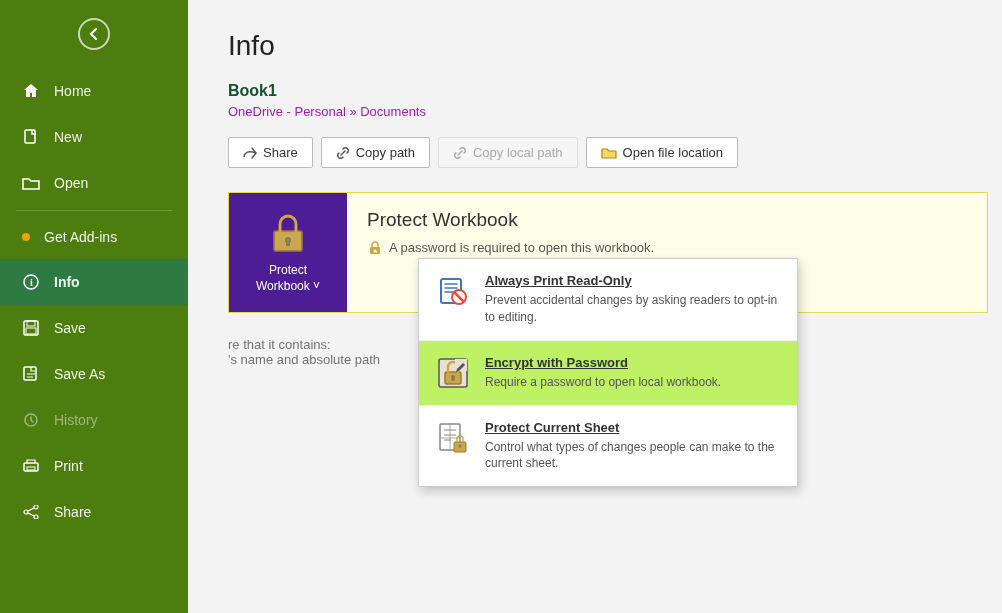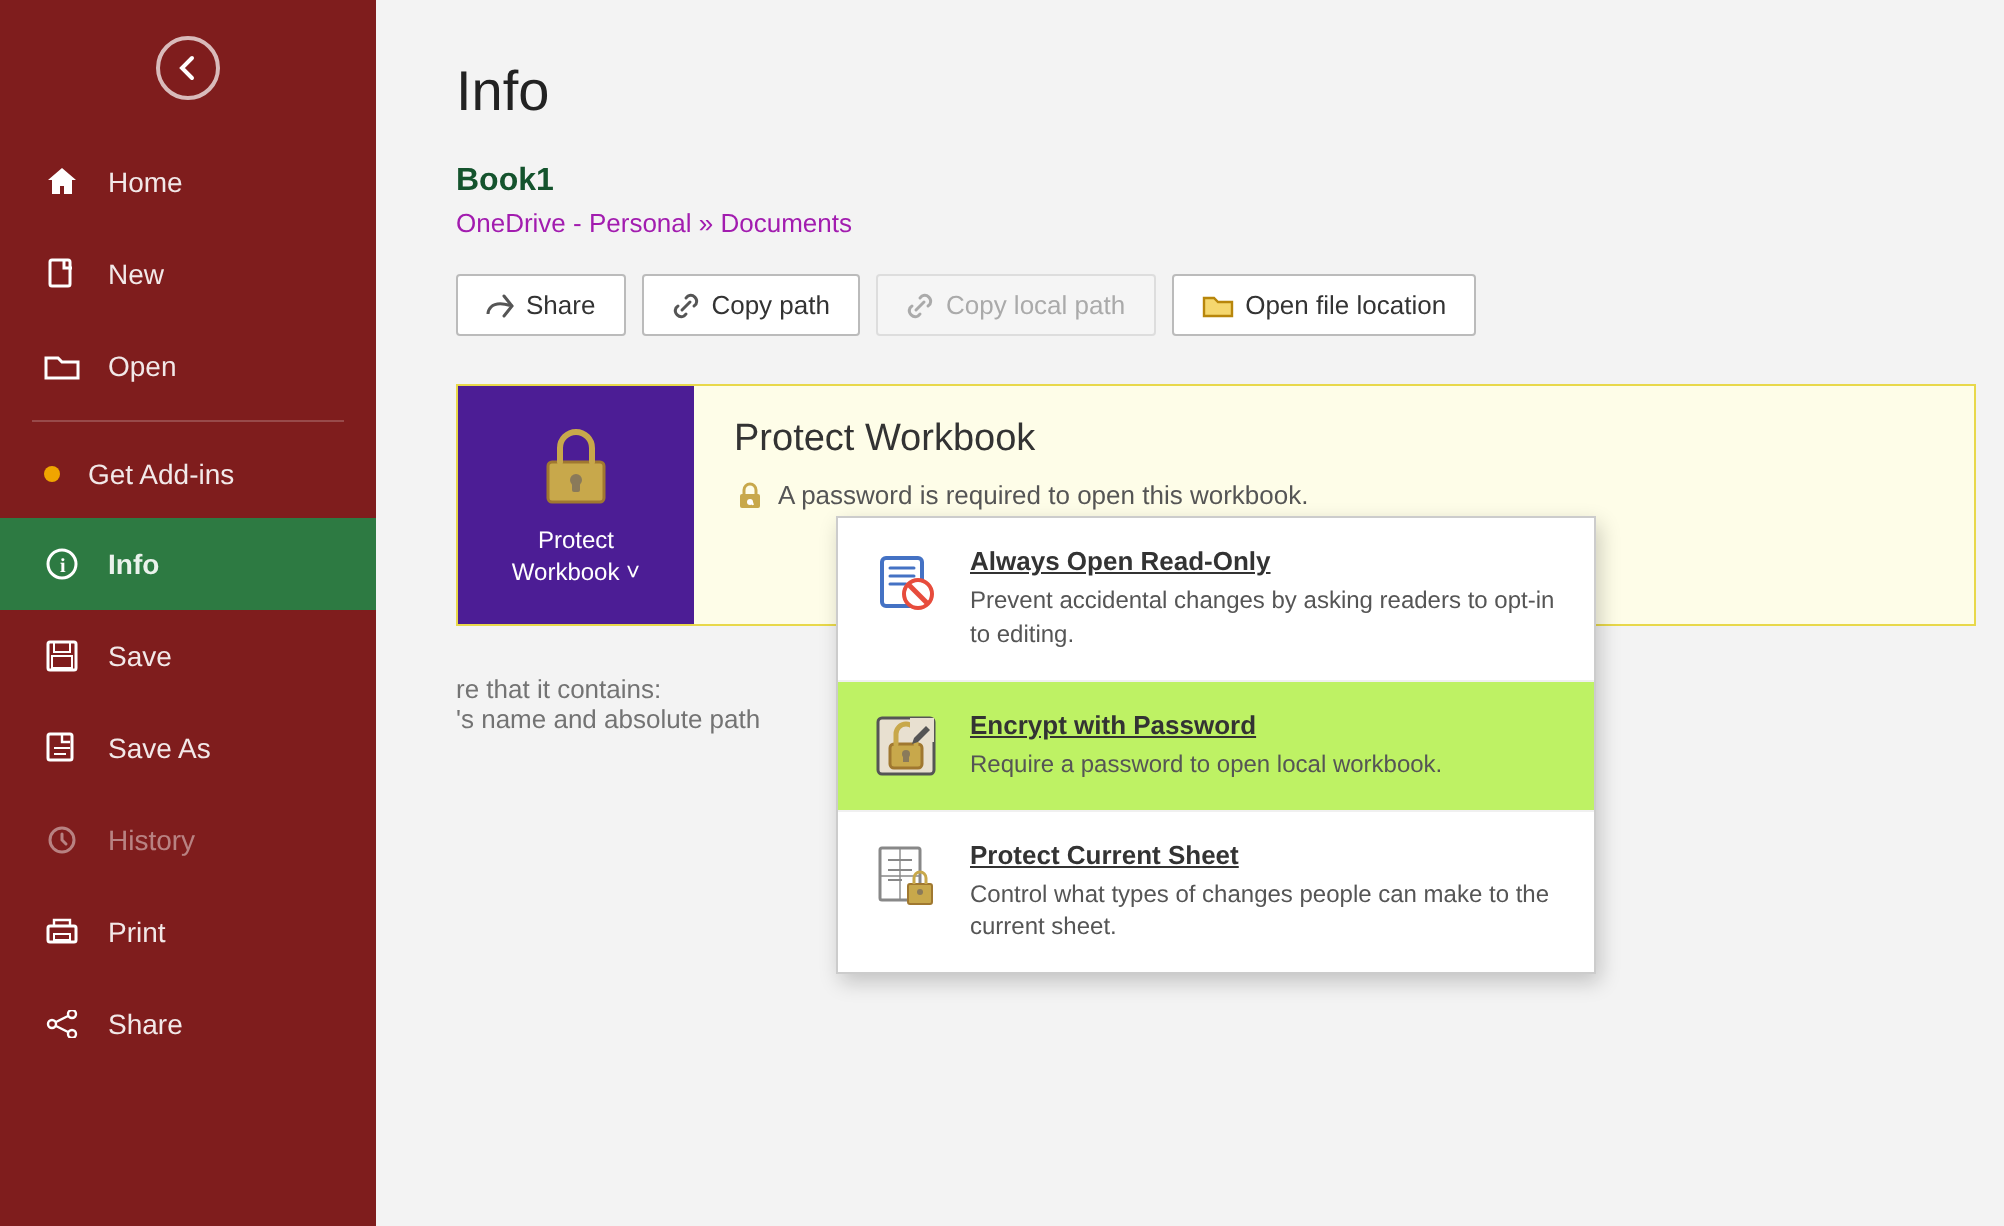--- a/index.html
+++ b/index.html
@@ -1,21 +1,21 @@
 <!DOCTYPE html>
 <html><head>
   <meta charset="utf-8">
   <style>
     * { margin: 0; padding: 0; box-sizing: border-box; }
     body { font-family: 'Segoe UI', Arial, sans-serif; display: flex; height: 613px; width: 1002px; overflow: hidden; background: #f3f3f3; }
 
     
     .sidebar {
       width: 188px;
-      background: #7f1d1d;
+      background: #4d7c0f;
       color: white;
       display: flex;
       flex-direction: column;
       flex-shrink: 0;
       height: 613px;
     }
     .sidebar-back {
       display: flex;
       align-items: center;
       justify-content: center;
@@ -368,21 +368,21 @@
     <div class="dropdown-item">
       <div class="dropdown-item-icon">
         <svg width="32" height="32" viewBox="0 0 32 32" fill="none">
           <rect x="4" y="4" width="20" height="24" rx="2" stroke="#4472c4" stroke-width="2" fill="none"></rect>
           <path d="M8 9h12M8 13h12M8 17h8" stroke="#4472c4" stroke-width="1.5" stroke-linecap="round"></path>
           <circle cx="22" cy="22" r="7" fill="white" stroke="#e74c3c" stroke-width="2"></circle>
           <line x1="17" y1="17" x2="27" y2="27" stroke="#e74c3c" stroke-width="2.5"></line>
         </svg>
       </div>
       <div class="dropdown-item-text">
-        <div class="dropdown-item-title">Always Open Read-Only</div>
+        <div class="dropdown-item-title">Always Print Read-Only</div>
         <div class="dropdown-item-desc">Prevent accidental changes by asking readers to opt-in to editing.</div>
       </div>
     </div>
 
     <div class="dropdown-item selected">
       <div class="dropdown-item-icon">
         <svg width="32" height="32" viewBox="0 0 32 32" fill="none">
           <rect x="2" y="2" width="28" height="28" rx="2" stroke="#555" stroke-width="1.5" fill="#e8e0d0"></rect>
           <rect x="8" y="15" width="16" height="12" rx="2" fill="#c8a84b" stroke="#a07830" stroke-width="1.5"></rect>
           <path d="M11 15v-5a5 5 0 0110 0v5" stroke="#c8a84b" stroke-width="2.5" fill="none" stroke-linecap="round"></path>

